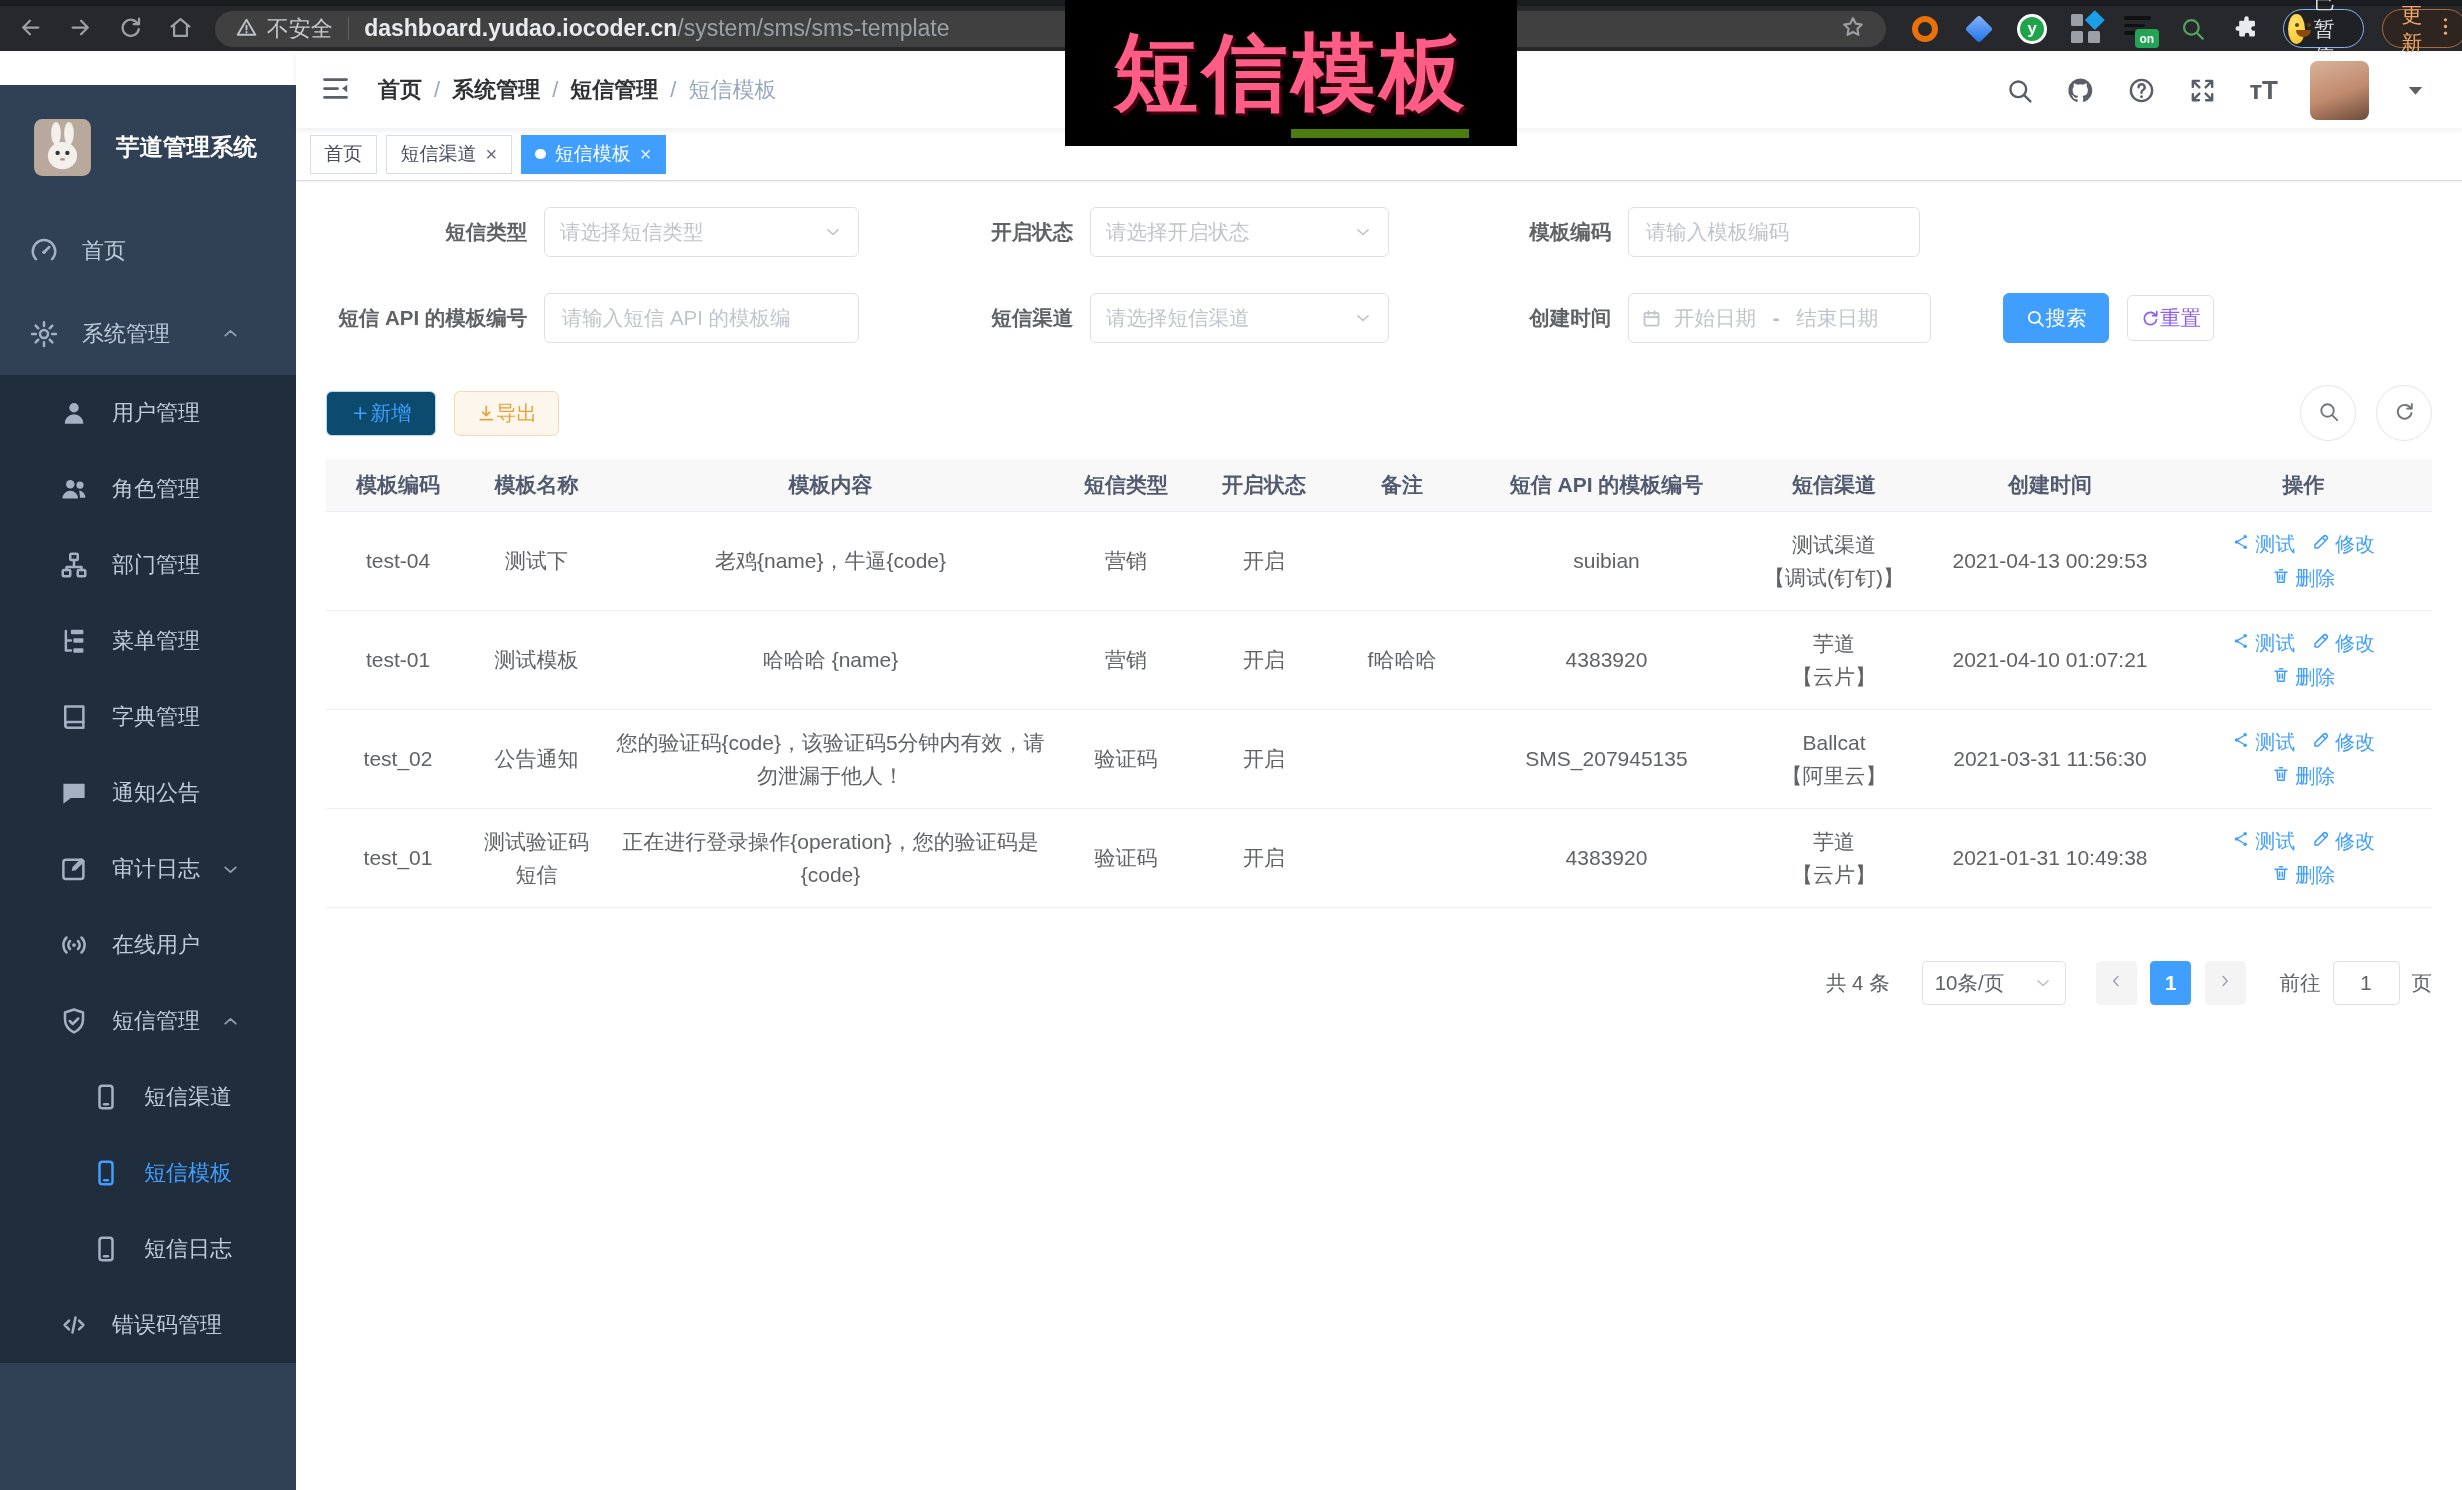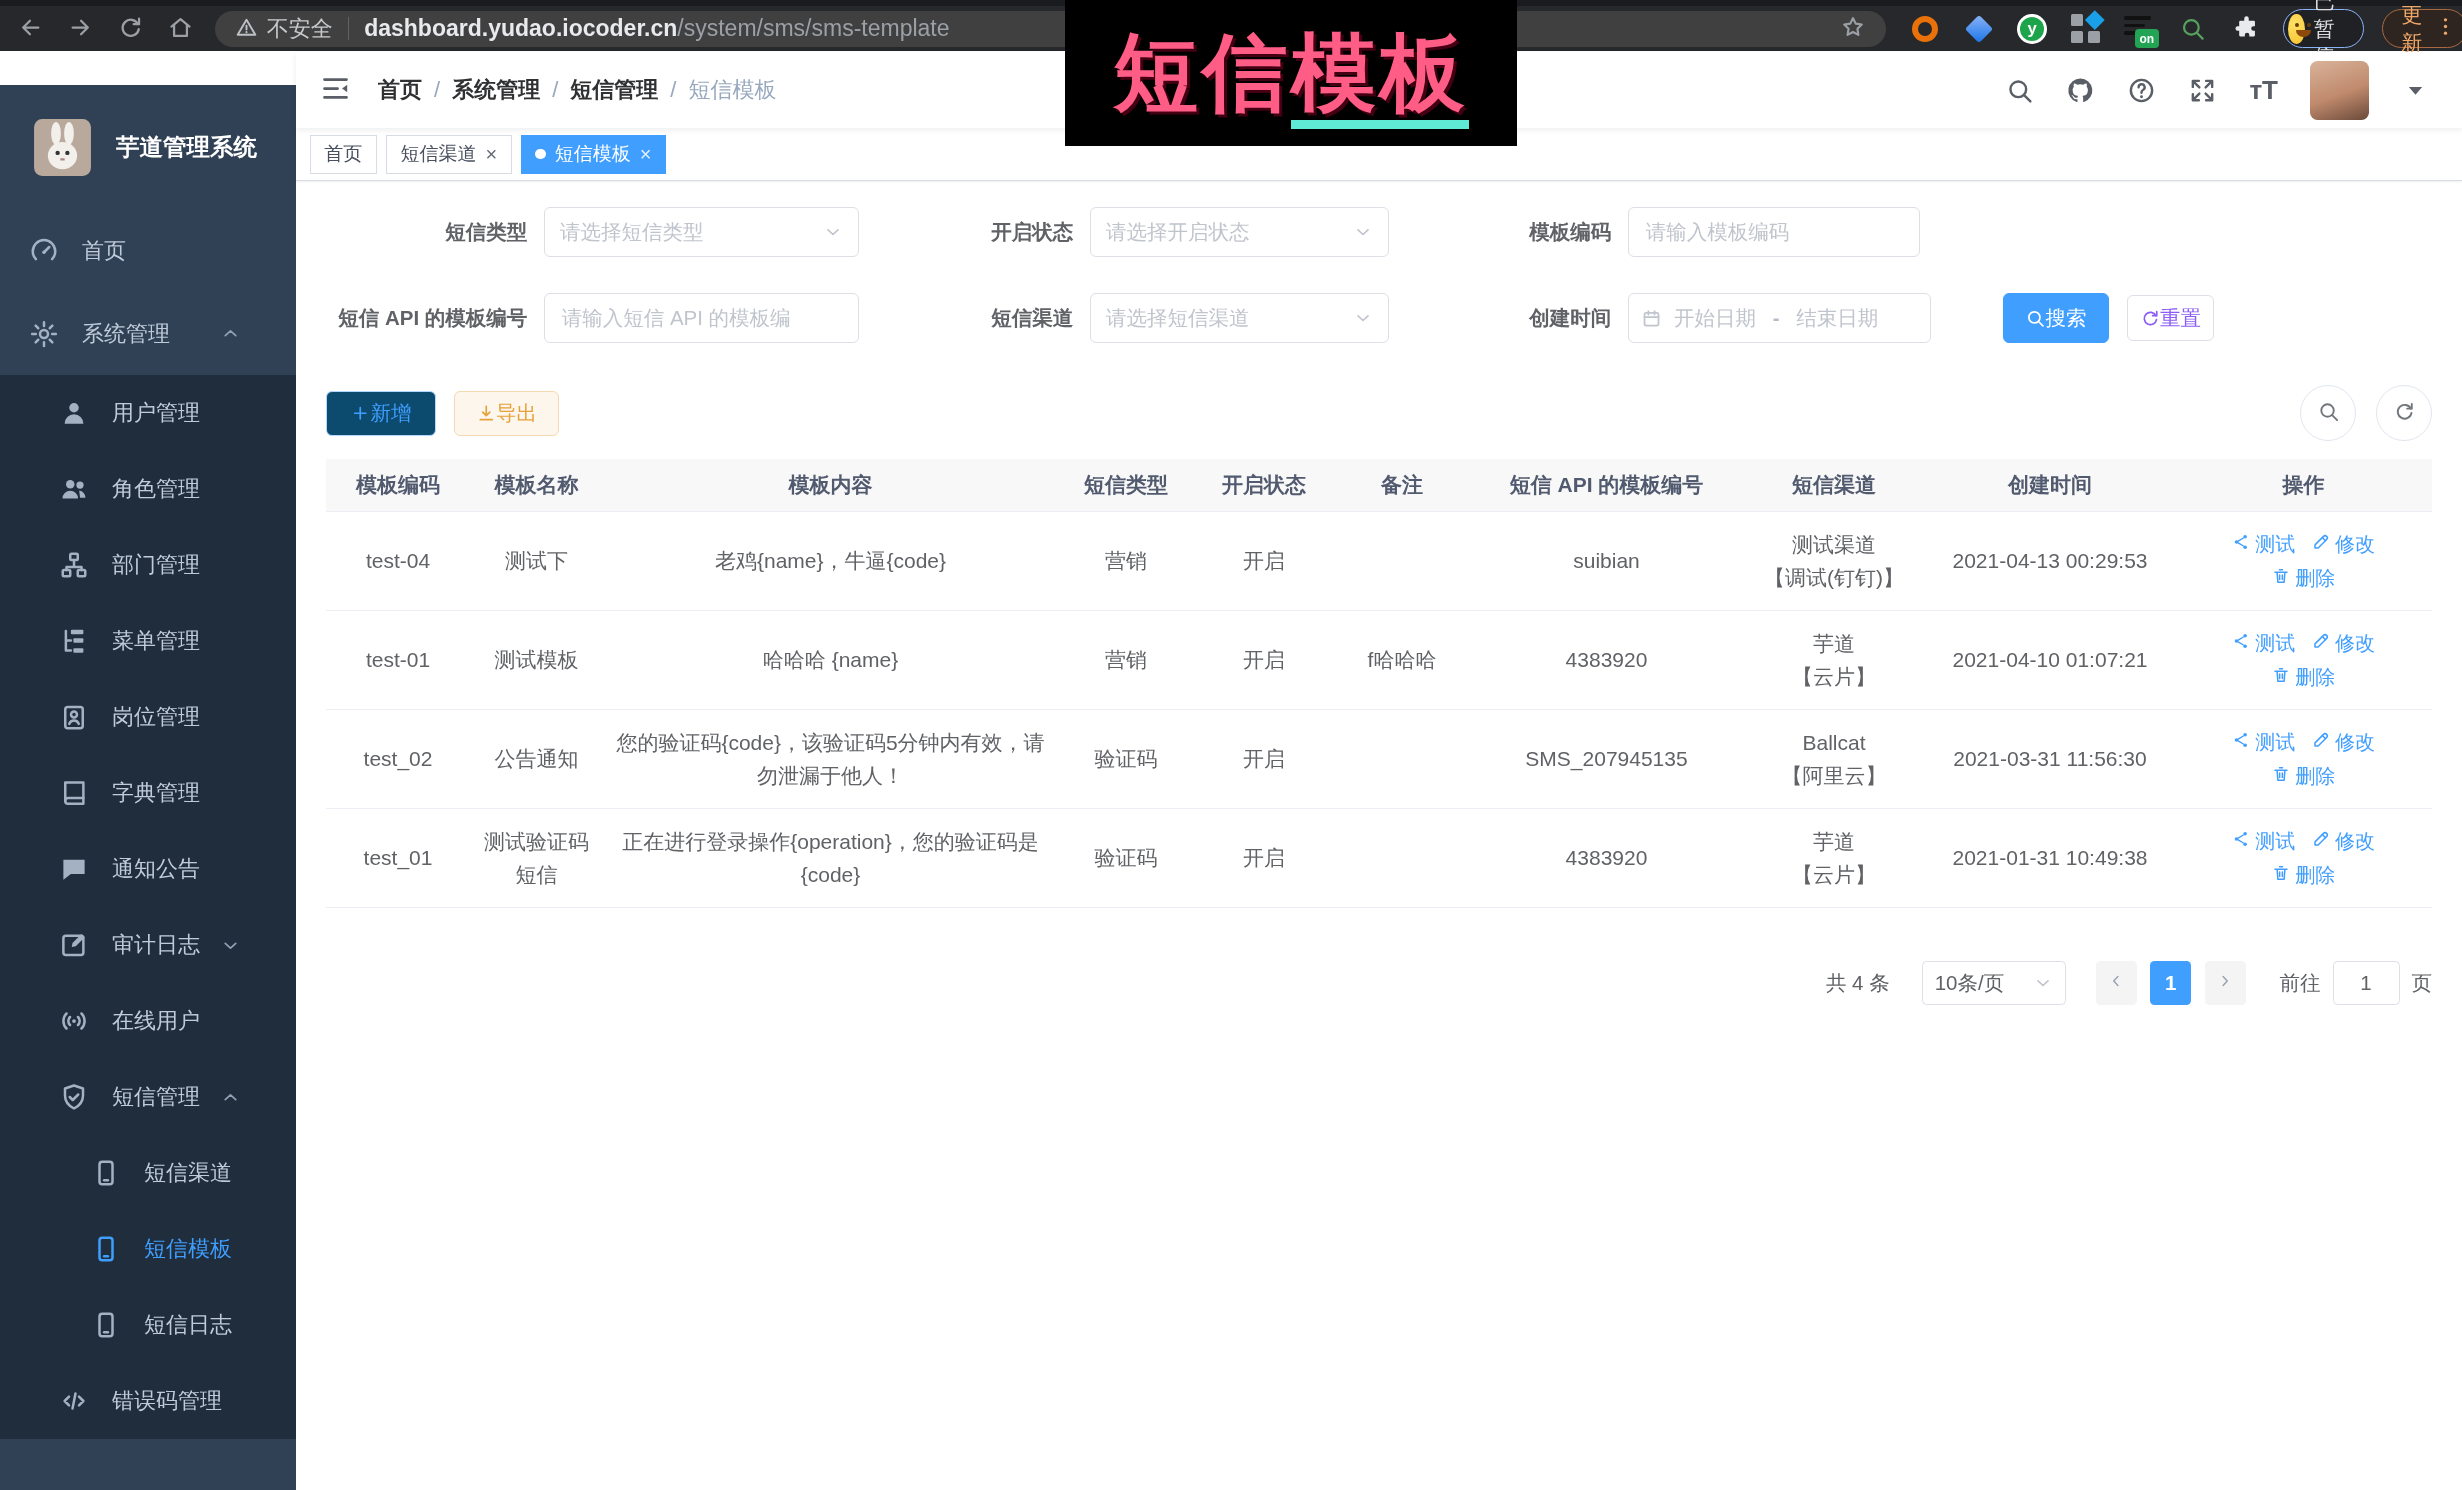--- a/index.html
+++ b/index.html
@@ -145,21 +145,21 @@
     align-items:center; justify-content:center; margin:0 6.8px; cursor:pointer; }
   .goto-label { margin-left:27px; }
   .goto-input { width:67px; height:44px; border:1.5px solid #dcdfe6; border-radius:4.5px; text-align:center; font-size:20.5px;
     color:#606266; margin:0 12px; outline:none; font-family:inherit; }
 
   
   .annotation { position:absolute; left:1065px; top:0; width:452px; height:146px; background:#000; z-index:50;
     display:flex; align-items:center; justify-content:center; }
   .ann-text { font-size:85px; font-weight:800; color:#ff5c86; letter-spacing:3.8px; line-height:1.05;
     text-shadow:3px 3px 0 rgba(150,0,40,.45); }
-  .ann-underline { border-bottom:9px solid #5eead4; padding-bottom:0; }
+  .ann-underline { border-bottom:9px solid #4d7c0f; padding-bottom:9px; }
 </style>
 </head>
 <body>
 
 <div id="screen">
 
   <div class="browser-top"></div>
   <div class="browser-bar">
     <div class="bnav">
       <span class="icn"><svg viewBox="0 0 24 24" fill="none" stroke="currentColor" stroke-width="2" stroke-linecap="round" stroke-linejoin="round">
@@ -323,30 +323,20 @@
                 <rect x="9.5" y="3" width="10" height="3.6" rx="0.8" fill="currentColor" stroke="none"></rect>
                 <rect x="11.5" y="9.7" width="8" height="3.6" rx="0.8" fill="currentColor" stroke="none"></rect>
                 <rect x="11.5" y="17.7" width="8" height="3.6" rx="0.8" fill="currentColor" stroke="none"></rect>
               </svg>
             </span>
             <span class="mi-label">菜单管理</span>
           </div>
           <div class="menu-item lv2">
             <span class="icn">
               <svg viewBox="0 0 24 24" fill="none" stroke="currentColor" stroke-width="2" stroke-linecap="round" stroke-linejoin="round">
-                <rect x="5" y="4" width="14" height="17" rx="2"></rect>
-                <circle cx="12" cy="10" r="2.4"></circle>
-                <path d="M8.2 17.5a4 4 0 0 1 7.6 0"></path>
-              </svg>
-            </span>
-            <span class="mi-label">岗位管理</span>
-          </div>
-          <div class="menu-item lv2">
-            <span class="icn">
-              <svg viewBox="0 0 24 24" fill="none" stroke="currentColor" stroke-width="2" stroke-linecap="round" stroke-linejoin="round">
                 <path d="M5 3.5h14.5v17H7.2A2.2 2.2 0 0 1 5 18.3z"></path>
                 <path d="M5 18.3A2.2 2.2 0 0 1 7.2 16h12.3"></path>
               </svg>
             </span>
             <span class="mi-label">字典管理</span>
           </div>
           <div class="menu-item lv2">
             <span class="icn">
               <svg viewBox="0 0 24 24" fill="currentColor" stroke="none" stroke-width="2" stroke-linecap="round" stroke-linejoin="round">
                 <path d="M3.5 4.5h17v11.5H9.5l-6 4.5z"></path>

